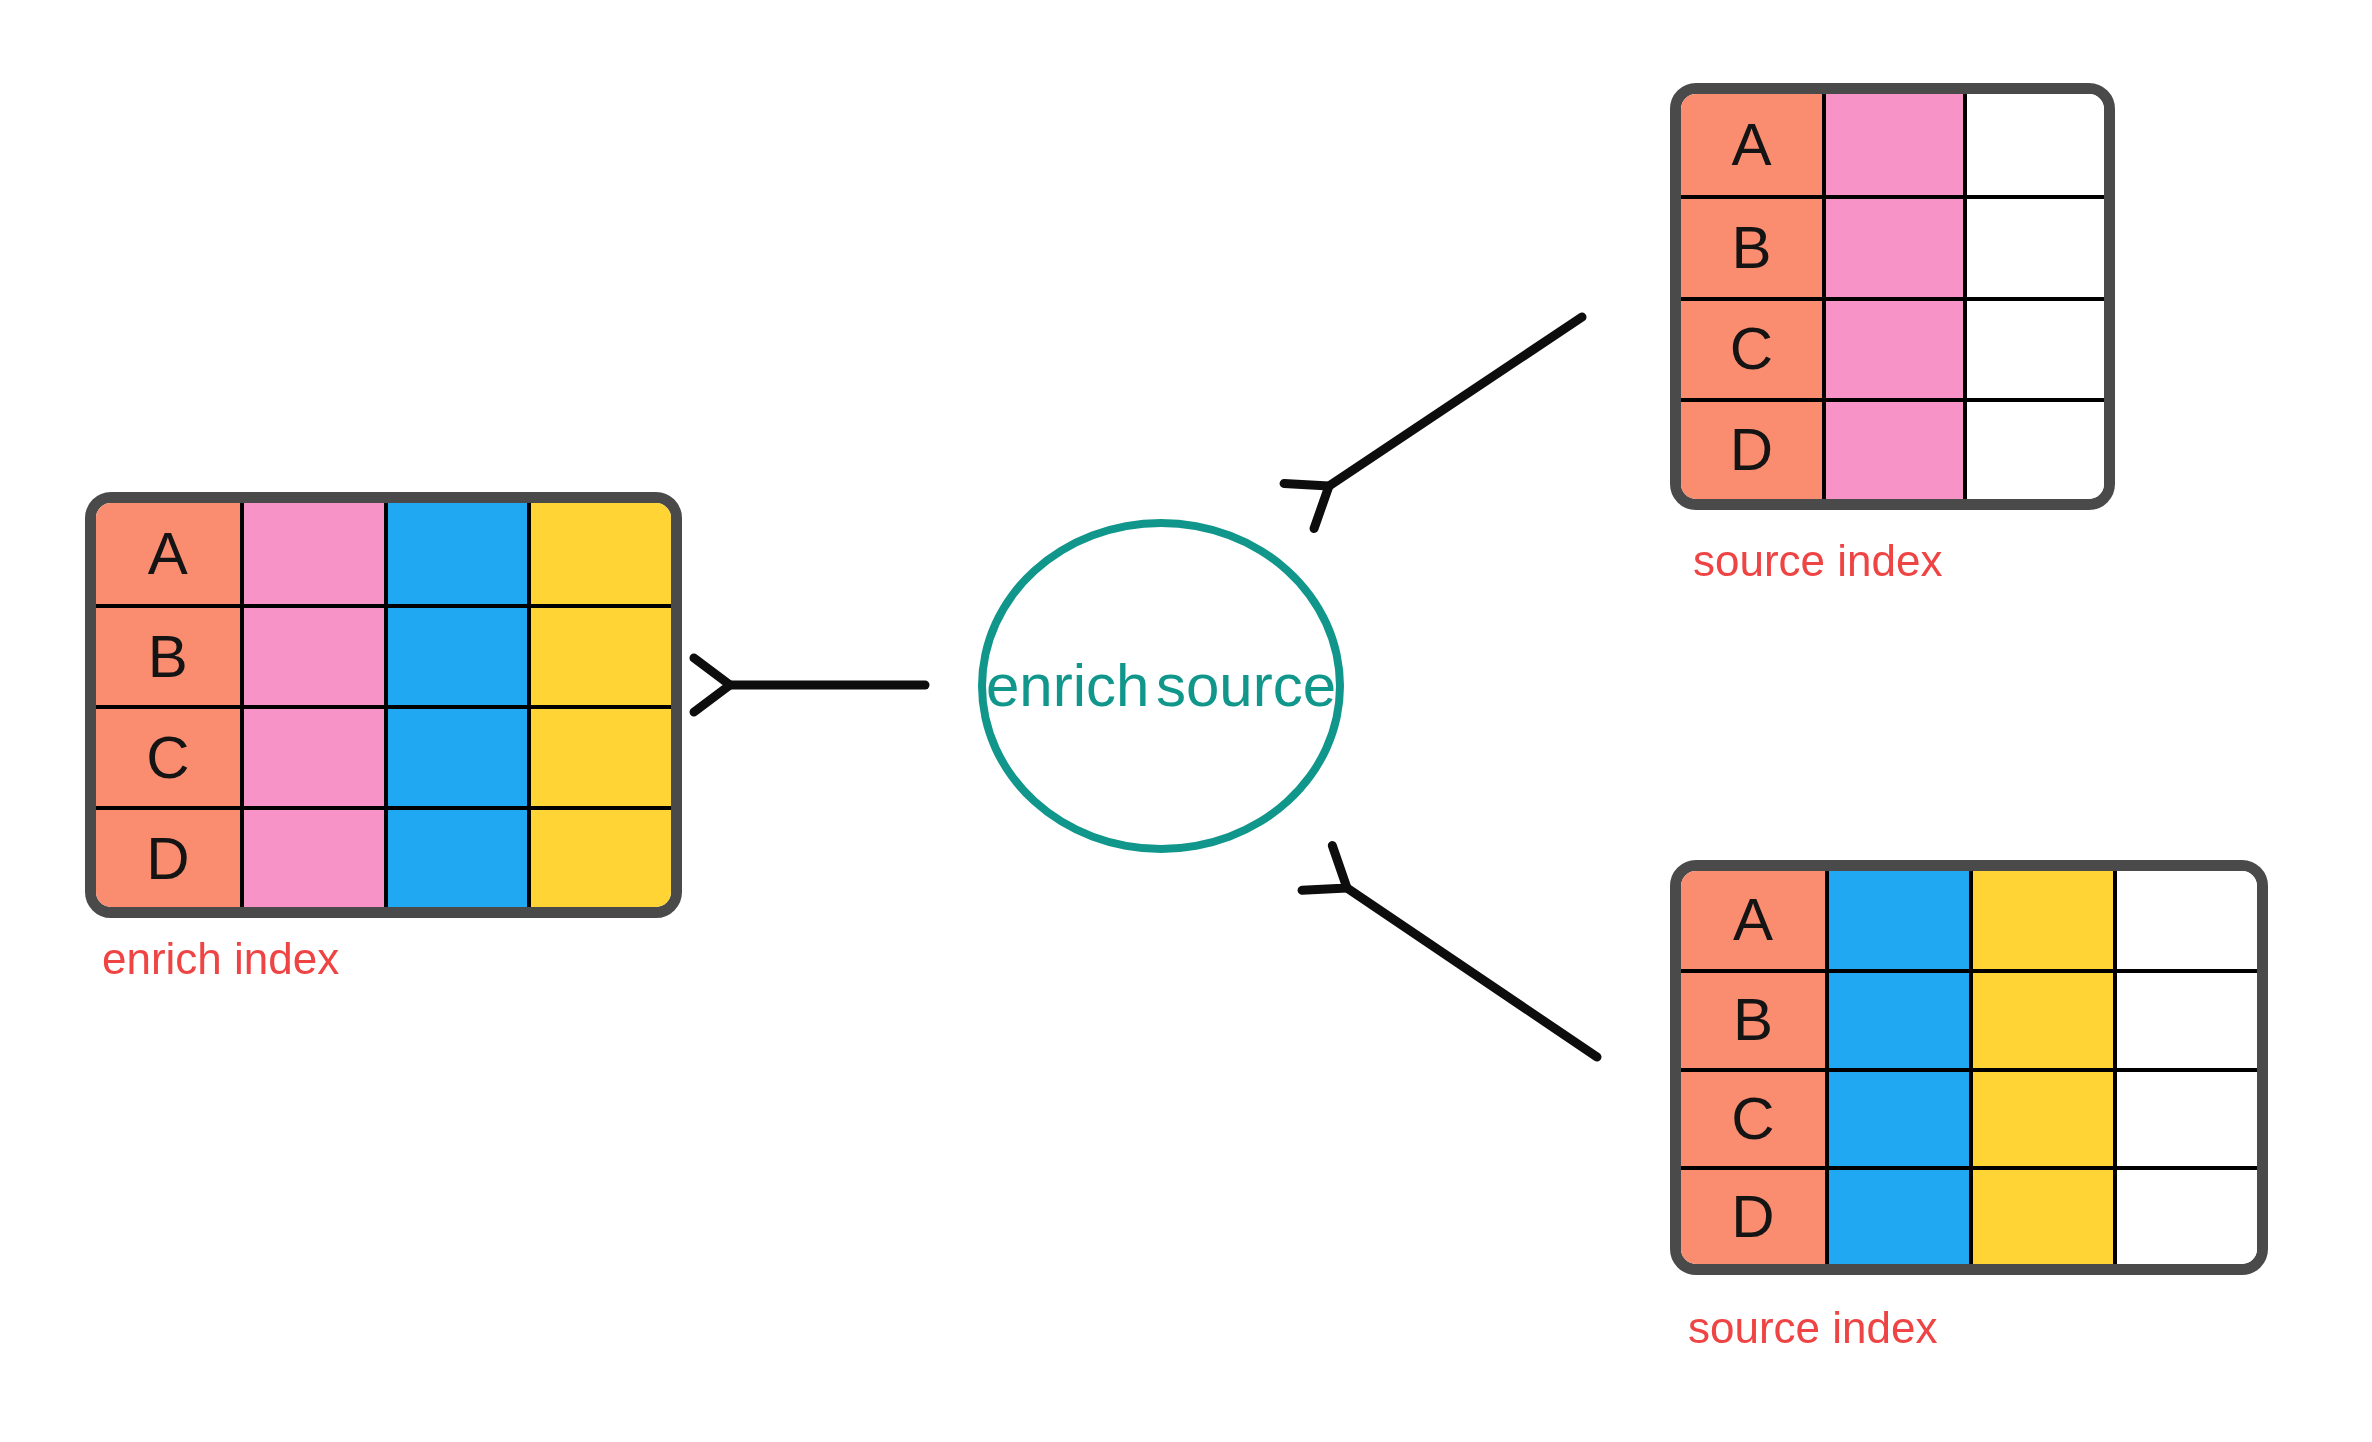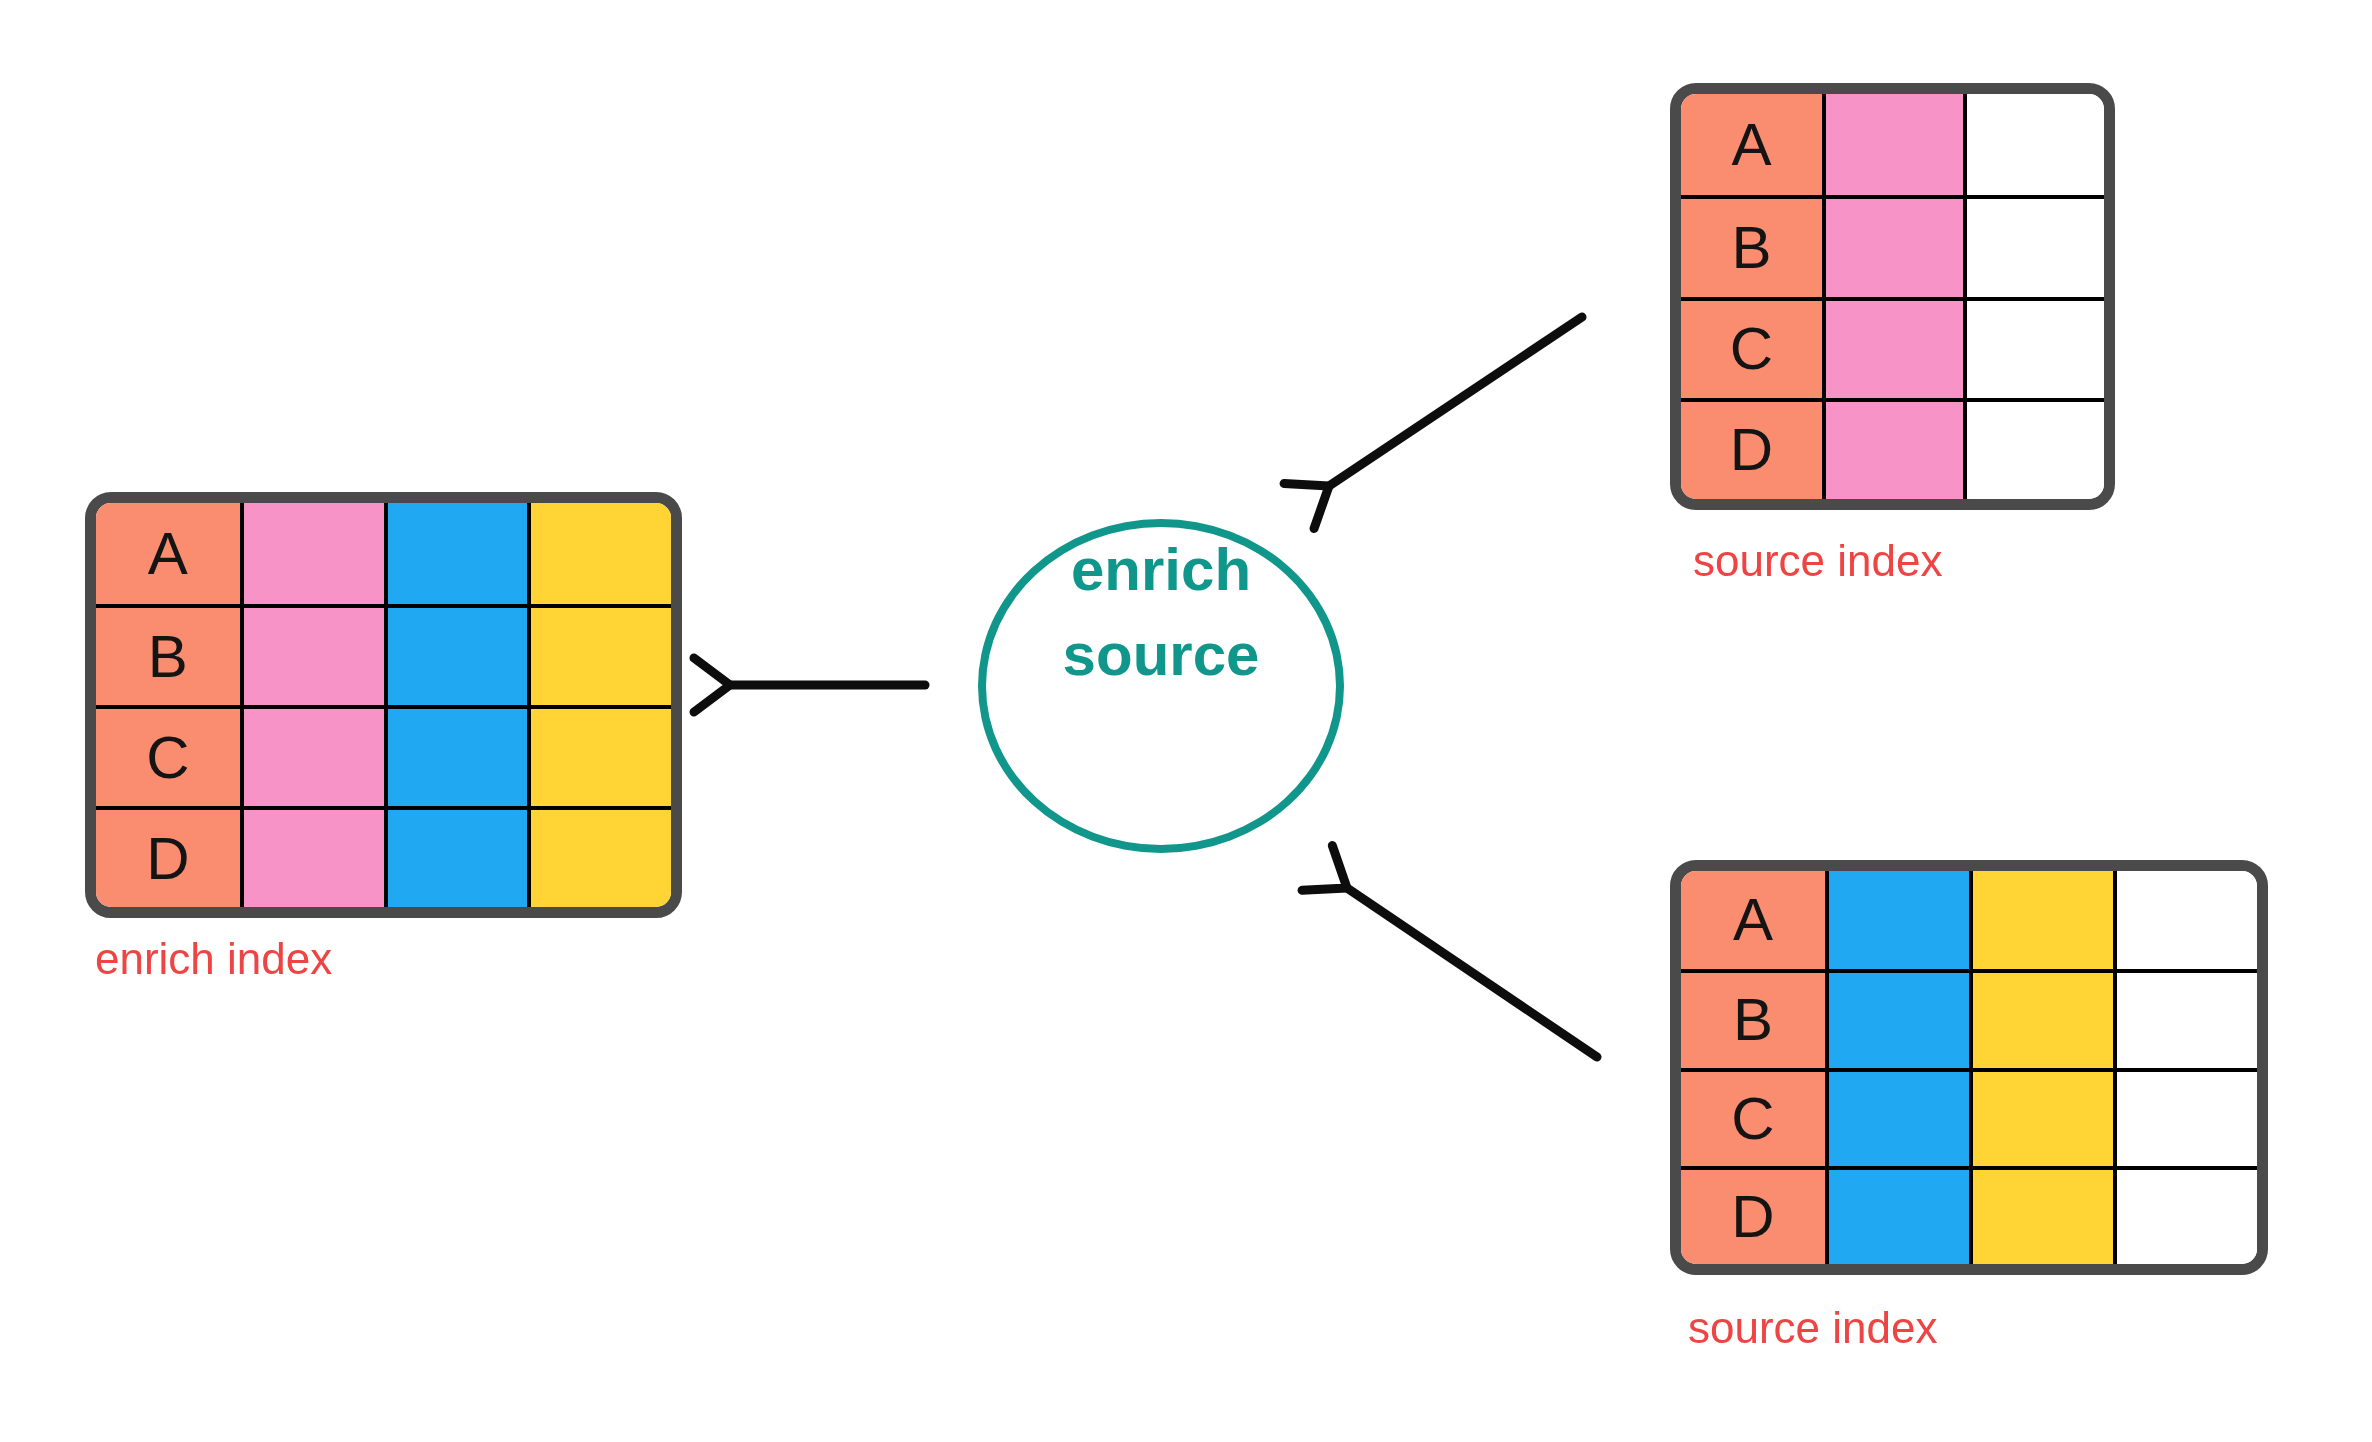--- a/index.html
+++ b/index.html
@@ -37,32 +37,31 @@
     line-height:1.15;
   }
   .policy-circle{
     position:absolute;
     left:978px;top:519px;
     width:366px;height:334px;
     box-sizing:border-box;
     border:8px solid #10968a;
     border-radius:50%;
     display:flex;
-    flex-direction:column;
+    flex-direction:row;
     align-items:center;
-    justify-content:flex-start;
+    justify-content:space-between;
     color:#10968a;
     font-size:60px;
     line-height:1.42;
     background:transparent;
-    font-weight:bold;
   }
   
   #enrich-table-wrap{left:85px;top:492px;width:597px;height:426px;}
-  #enrich-table-wrap .tbl-label{margin:16px 0 0 10px;}
+  #enrich-table-wrap .tbl-label{margin:16px 0 0 17px;}
   #source-top-wrap{left:1670px;top:83px;width:445px;height:427px;}
   #source-top-wrap .tbl-label{margin:26px 0 0 23px;}
   #source-bottom-wrap{left:1670px;top:860px;width:598px;height:415px;}
   #source-bottom-wrap .tbl-label{margin:28px 0 0 18px;}
 </style>
 </head>
 <body>
 
 <div class="canvas">
 

